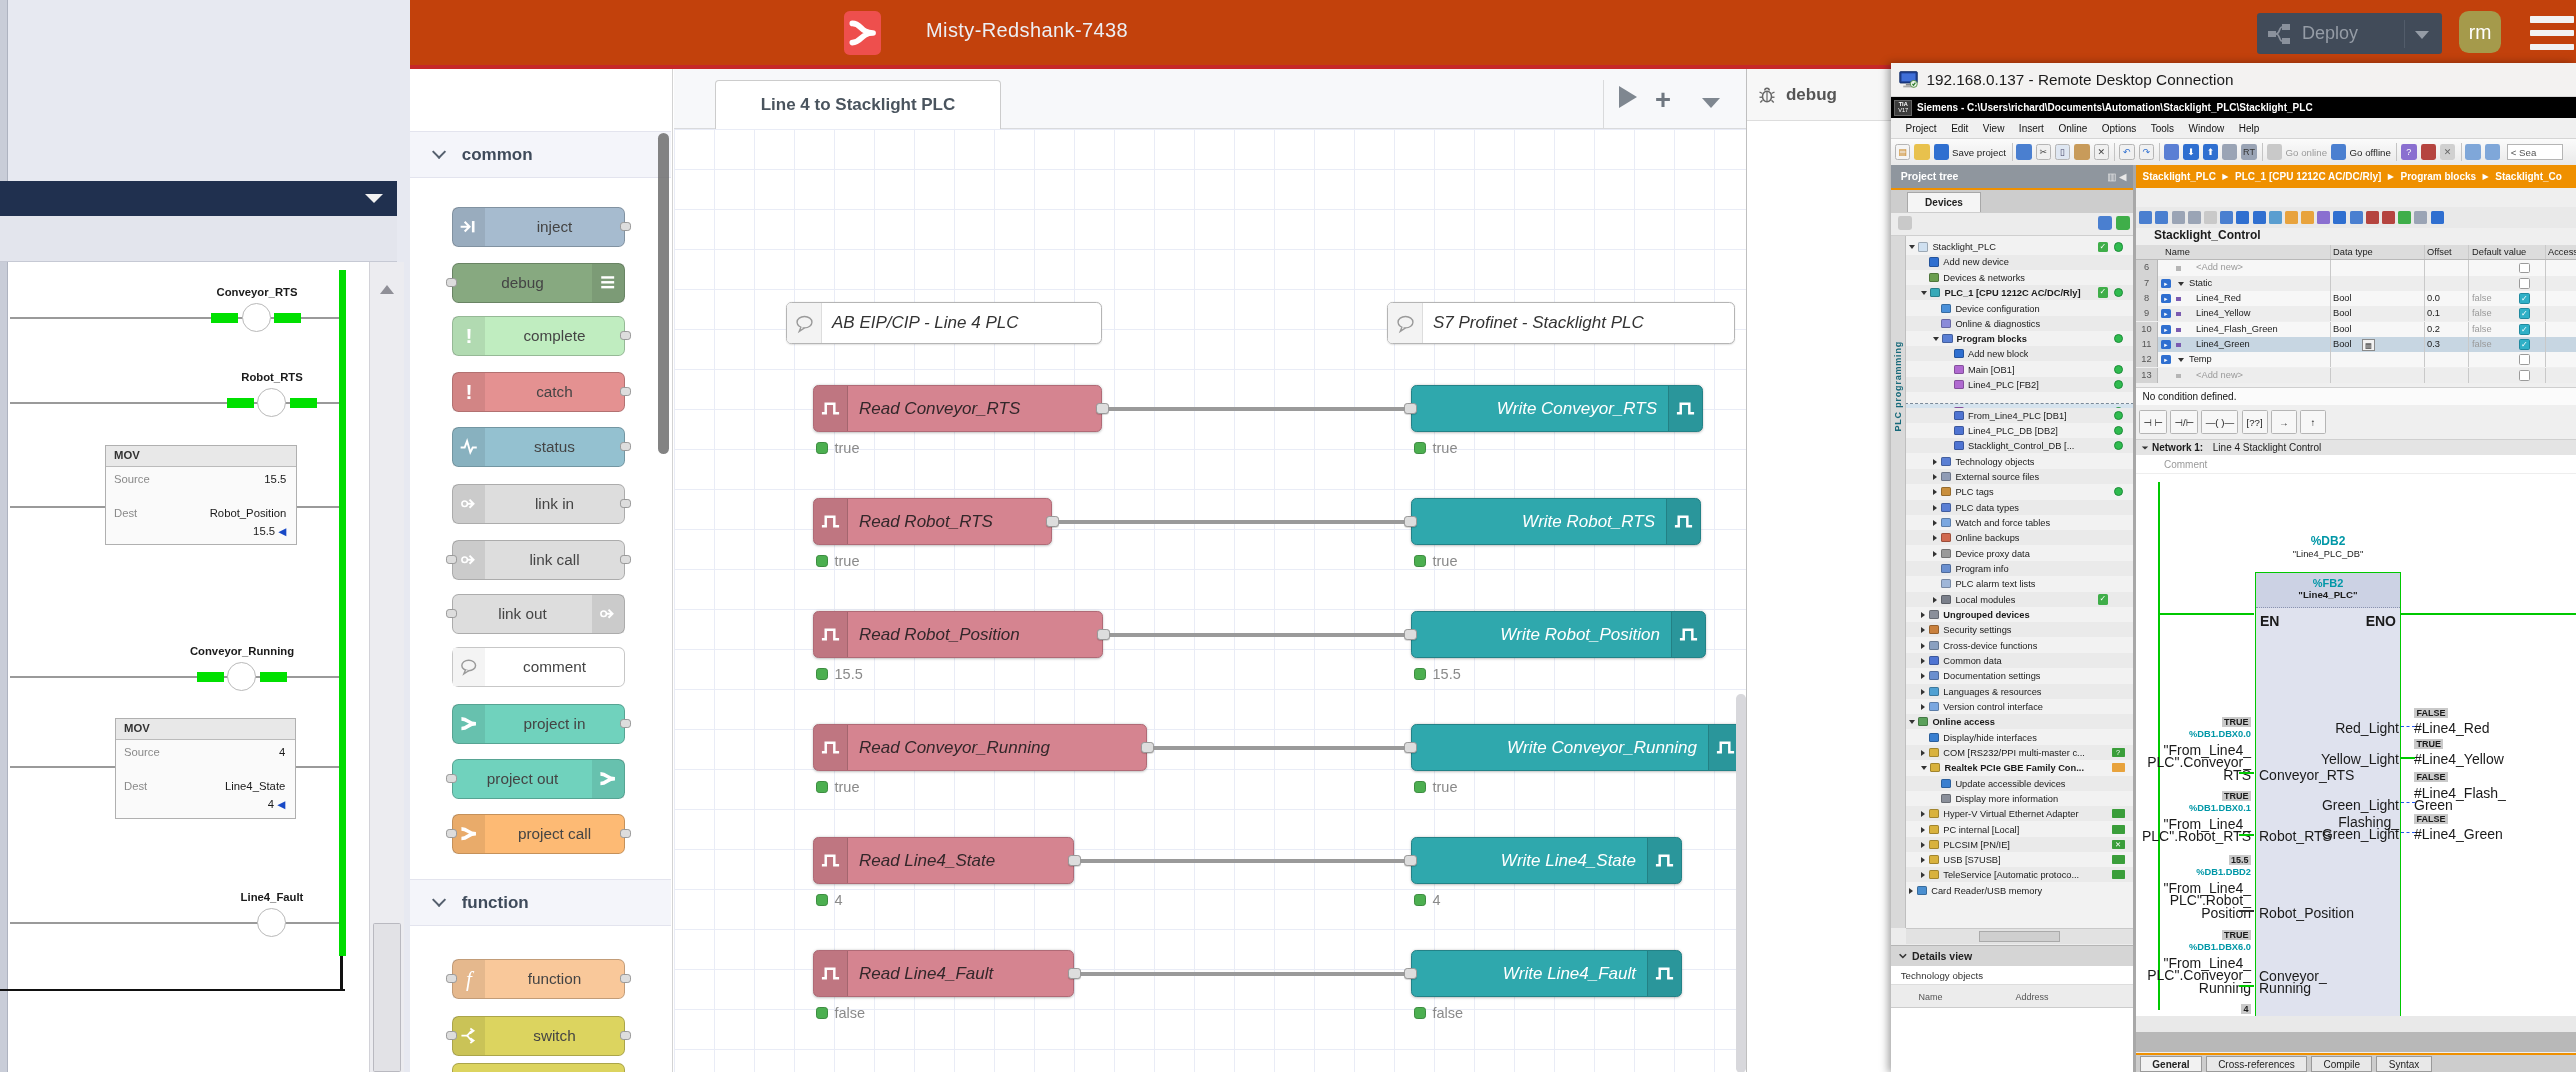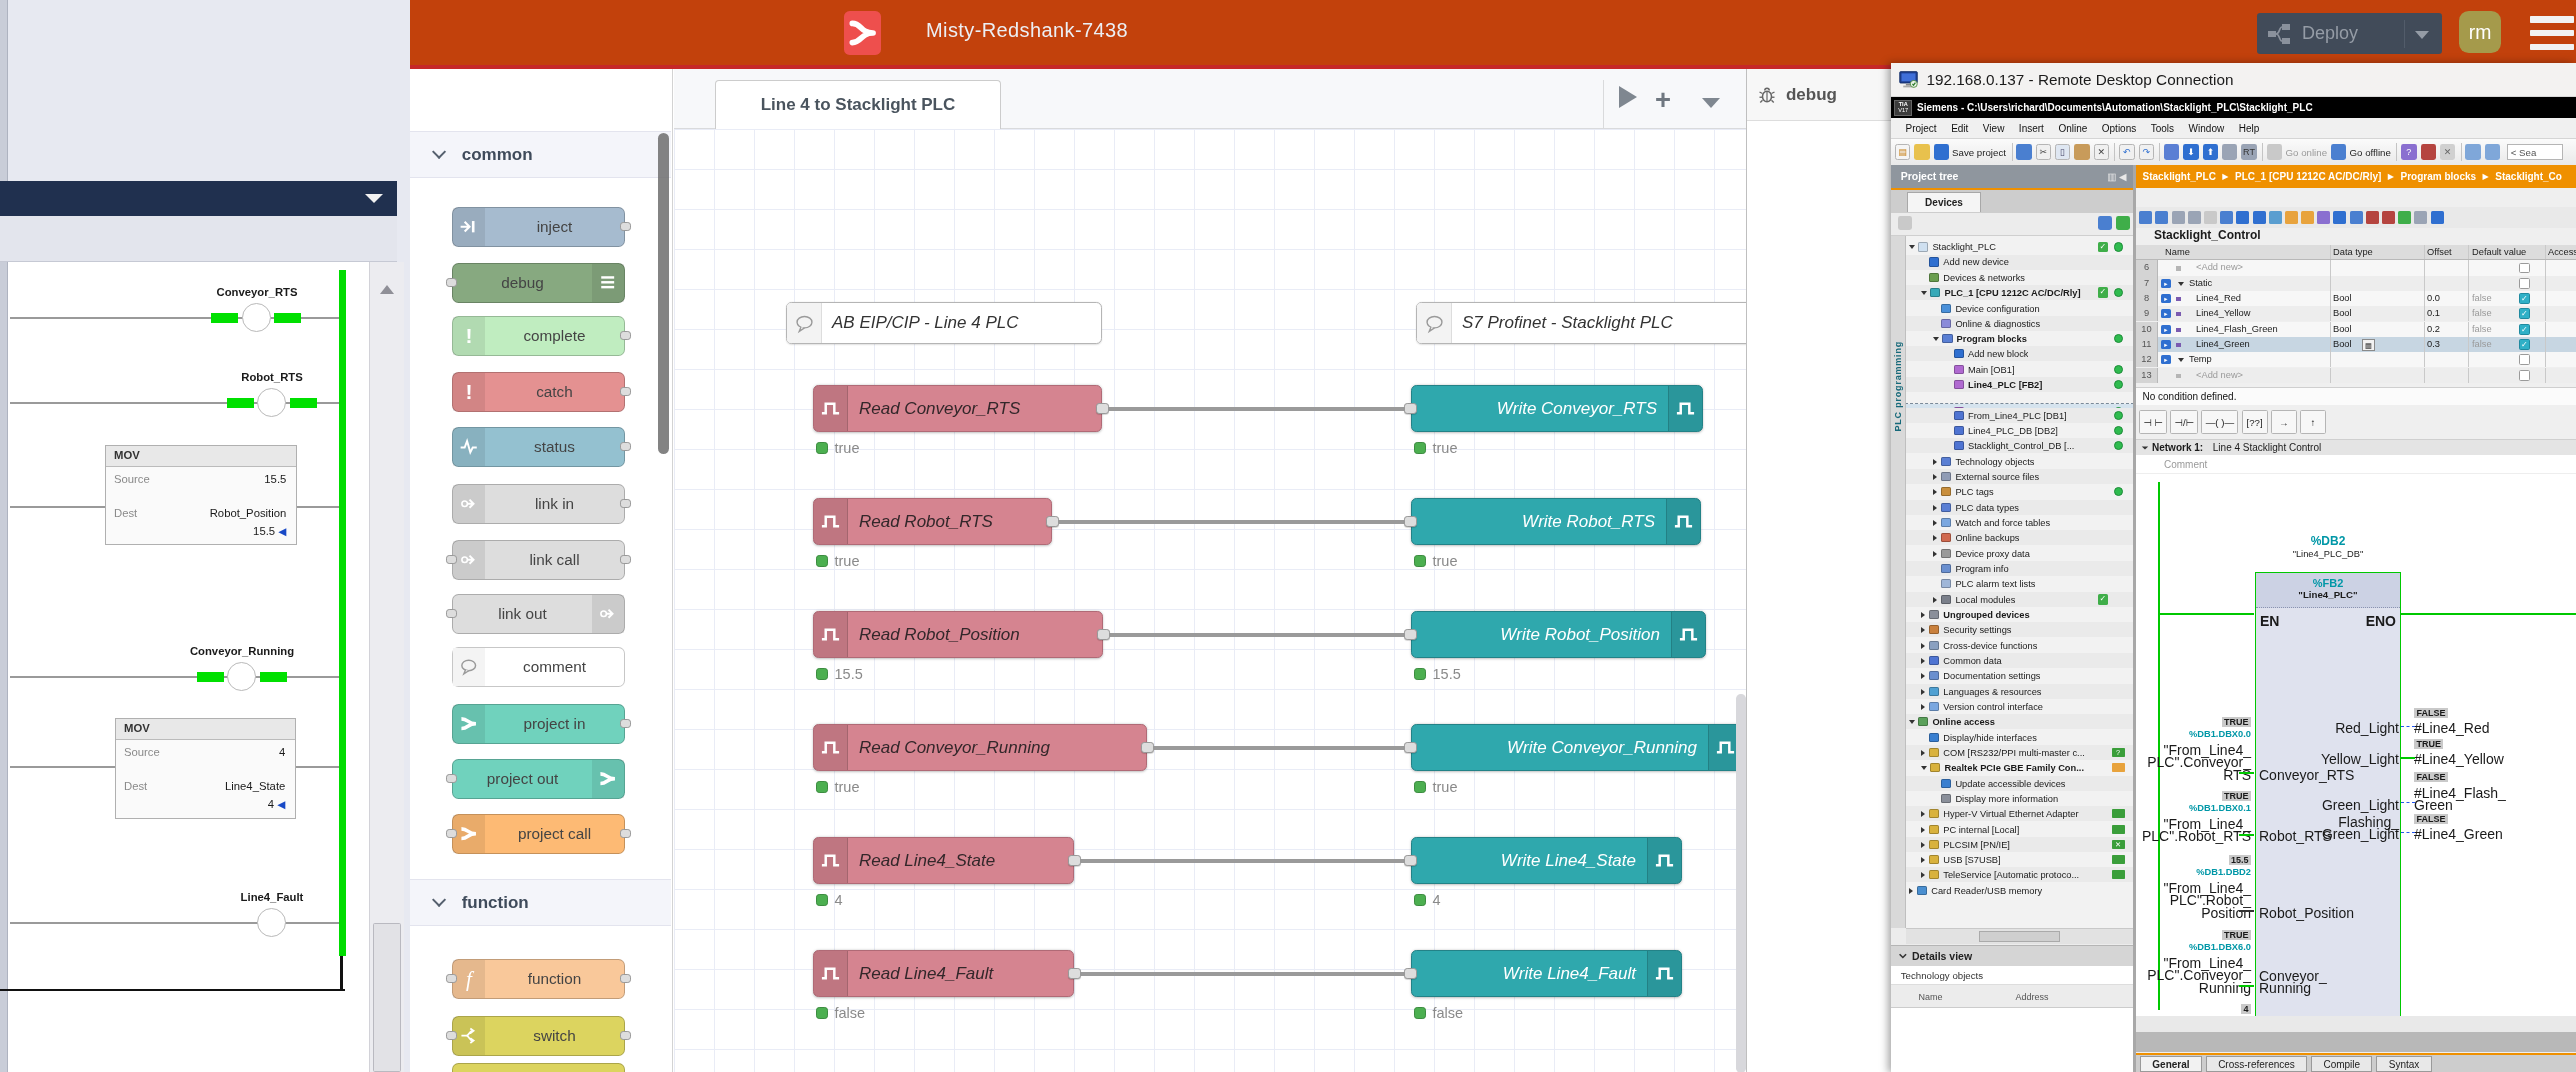--- a/index.html
+++ b/index.html
@@ -436,21 +436,21 @@
   <main class="abs" id="nr-canvas">
       <div class="comment-node" style="left: 112px; top: 173px; width: 316px;">
         <span class="cicon">
           <svg width="21" height="21" viewBox="0 0 24 24">
             <ellipse cx="12" cy="10.5" rx="8.5" ry="6.5" stroke="#9a9a9a" stroke-width="1.6" fill="none"></ellipse>
             <path d="M8 16 l-2 5 l6 -4" stroke="#9a9a9a" stroke-width="1.6" fill="#fff"></path>
           </svg>
         </span>
         <span class="clabel">AB EIP/CIP - Line 4 PLC</span>
       </div>
-      <div class="comment-node" style="left: 742px; top: 173px; width: 348px;">
+      <div class="comment-node" style="left: 713px; top: 173px; width: 348px;">
         <span class="cicon">
           <svg width="21" height="21" viewBox="0 0 24 24">
             <ellipse cx="12" cy="10.5" rx="8.5" ry="6.5" stroke="#9a9a9a" stroke-width="1.6" fill="none"></ellipse>
             <path d="M8 16 l-2 5 l6 -4" stroke="#9a9a9a" stroke-width="1.6" fill="#fff"></path>
           </svg>
         </span>
         <span class="clabel">S7 Profinet - Stacklight PLC</span>
       </div>
       <div class="wire" style="left: 427px; top: 278px; width: 310px;"></div>
       <div class="fnode read" style="left: 139px; top: 256px; width: 289px;">
@@ -769,21 +769,21 @@
           <span style="width: 8px; flex: 0 0 auto;"></span>
           <span class="ticn" style="background: rgb(47, 111, 208);"></span>
           <span style="overflow: hidden; max-width: 173px;">Add new block</span>
         </div>
         <div class="trow" style="top: 126px; padding-left: 40px;">
           <span style="width: 8px; flex: 0 0 auto;"></span>
           <span class="ticn" style="background: rgb(176, 106, 208);"></span>
           <span style="overflow: hidden; max-width: 173px;">Main [OB1]</span>
           <span class="badge-green"></span>
         </div>
-        <div class="trow alt" style="top: 141px; padding-left: 40px; font-weight: bold;">
+        <div class="trow alt" style="top: 141px; padding-left: 40px;">
           <span style="width: 8px; flex: 0 0 auto;"></span>
           <span class="ticn" style="background: rgb(176, 106, 208);"></span>
           <span style="overflow: hidden; max-width: 173px;">Line4_PLC [FB2]</span>
           <span class="badge-green"></span>
         </div>
         <div class="trow sel" style="top: 168px; padding-left: 40px;">
           <span style="width: 8px; flex: 0 0 auto;"></span>
           <span class="ticn" style="background: rgb(176, 106, 208);"></span>
           <span style="overflow: hidden; max-width: 173px;">Stacklight_Control [FB1]</span>
           <span class="badge-green"></span>

